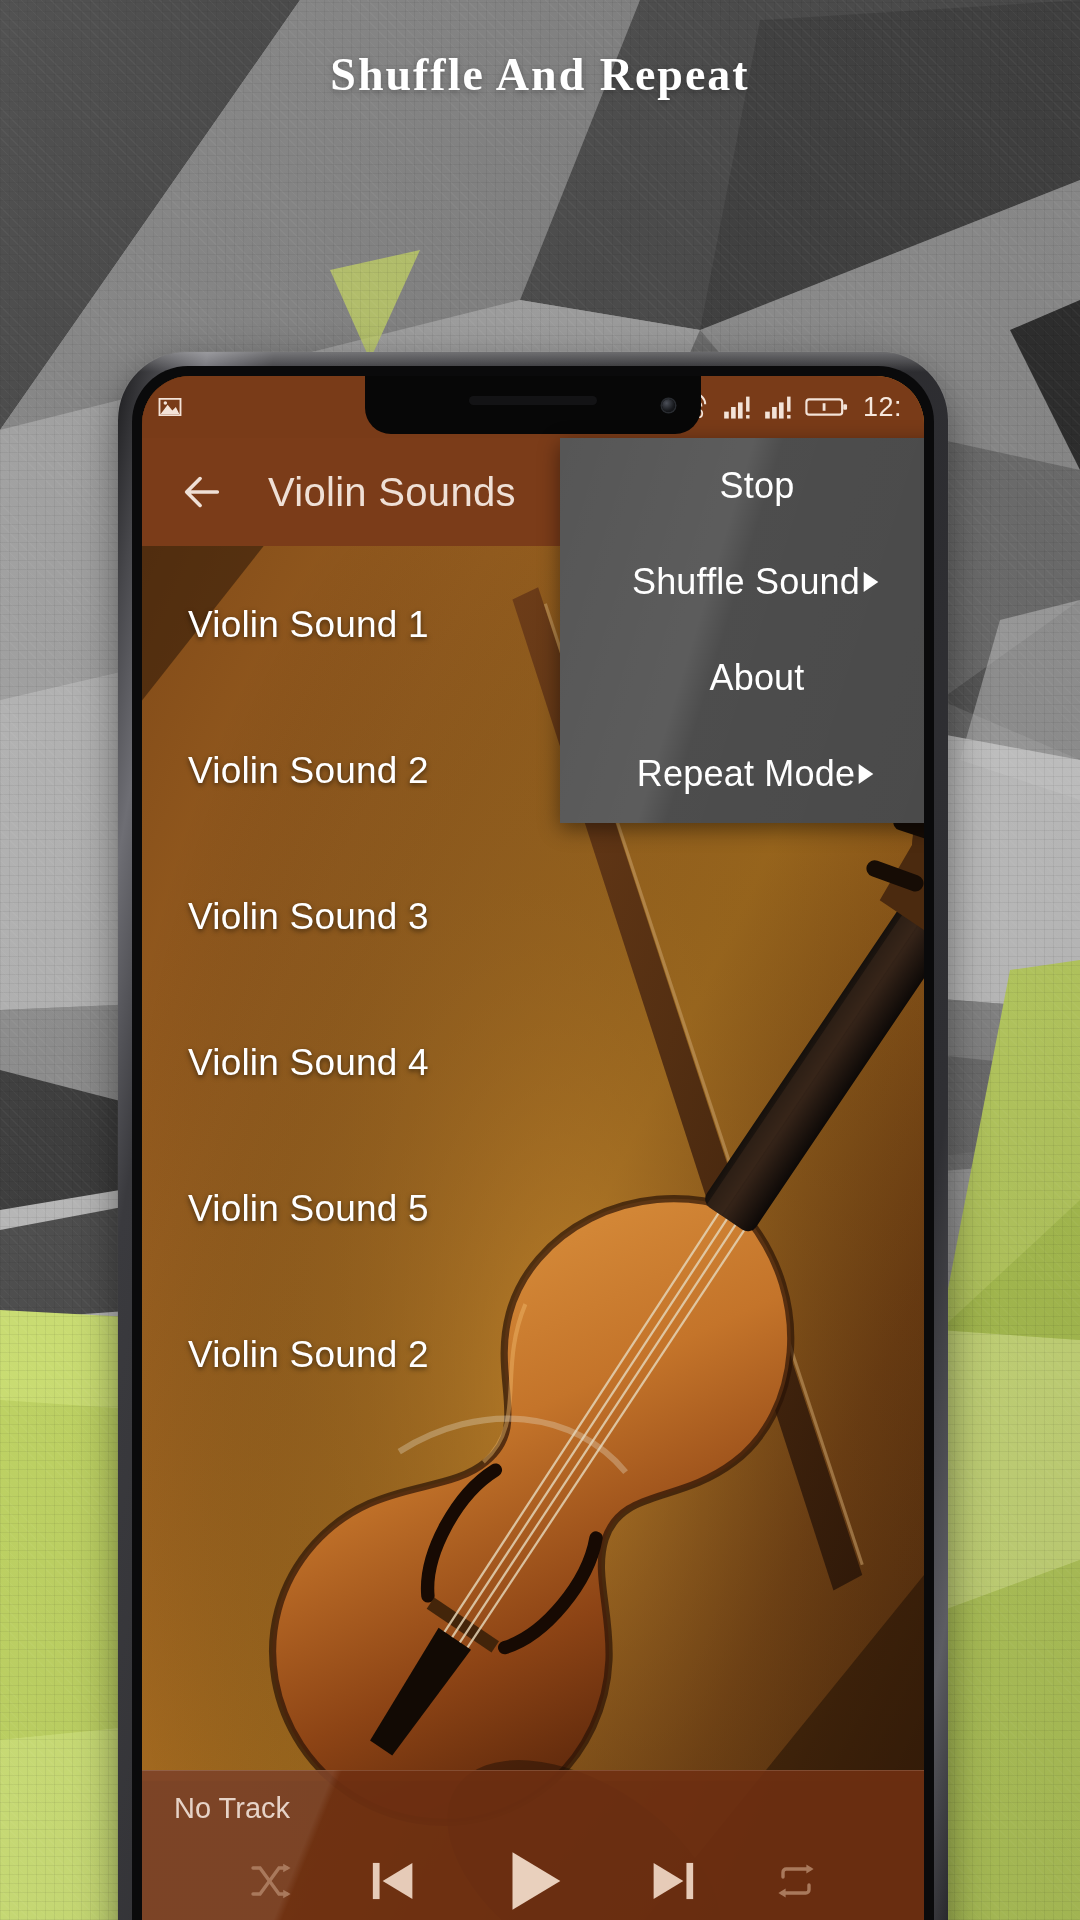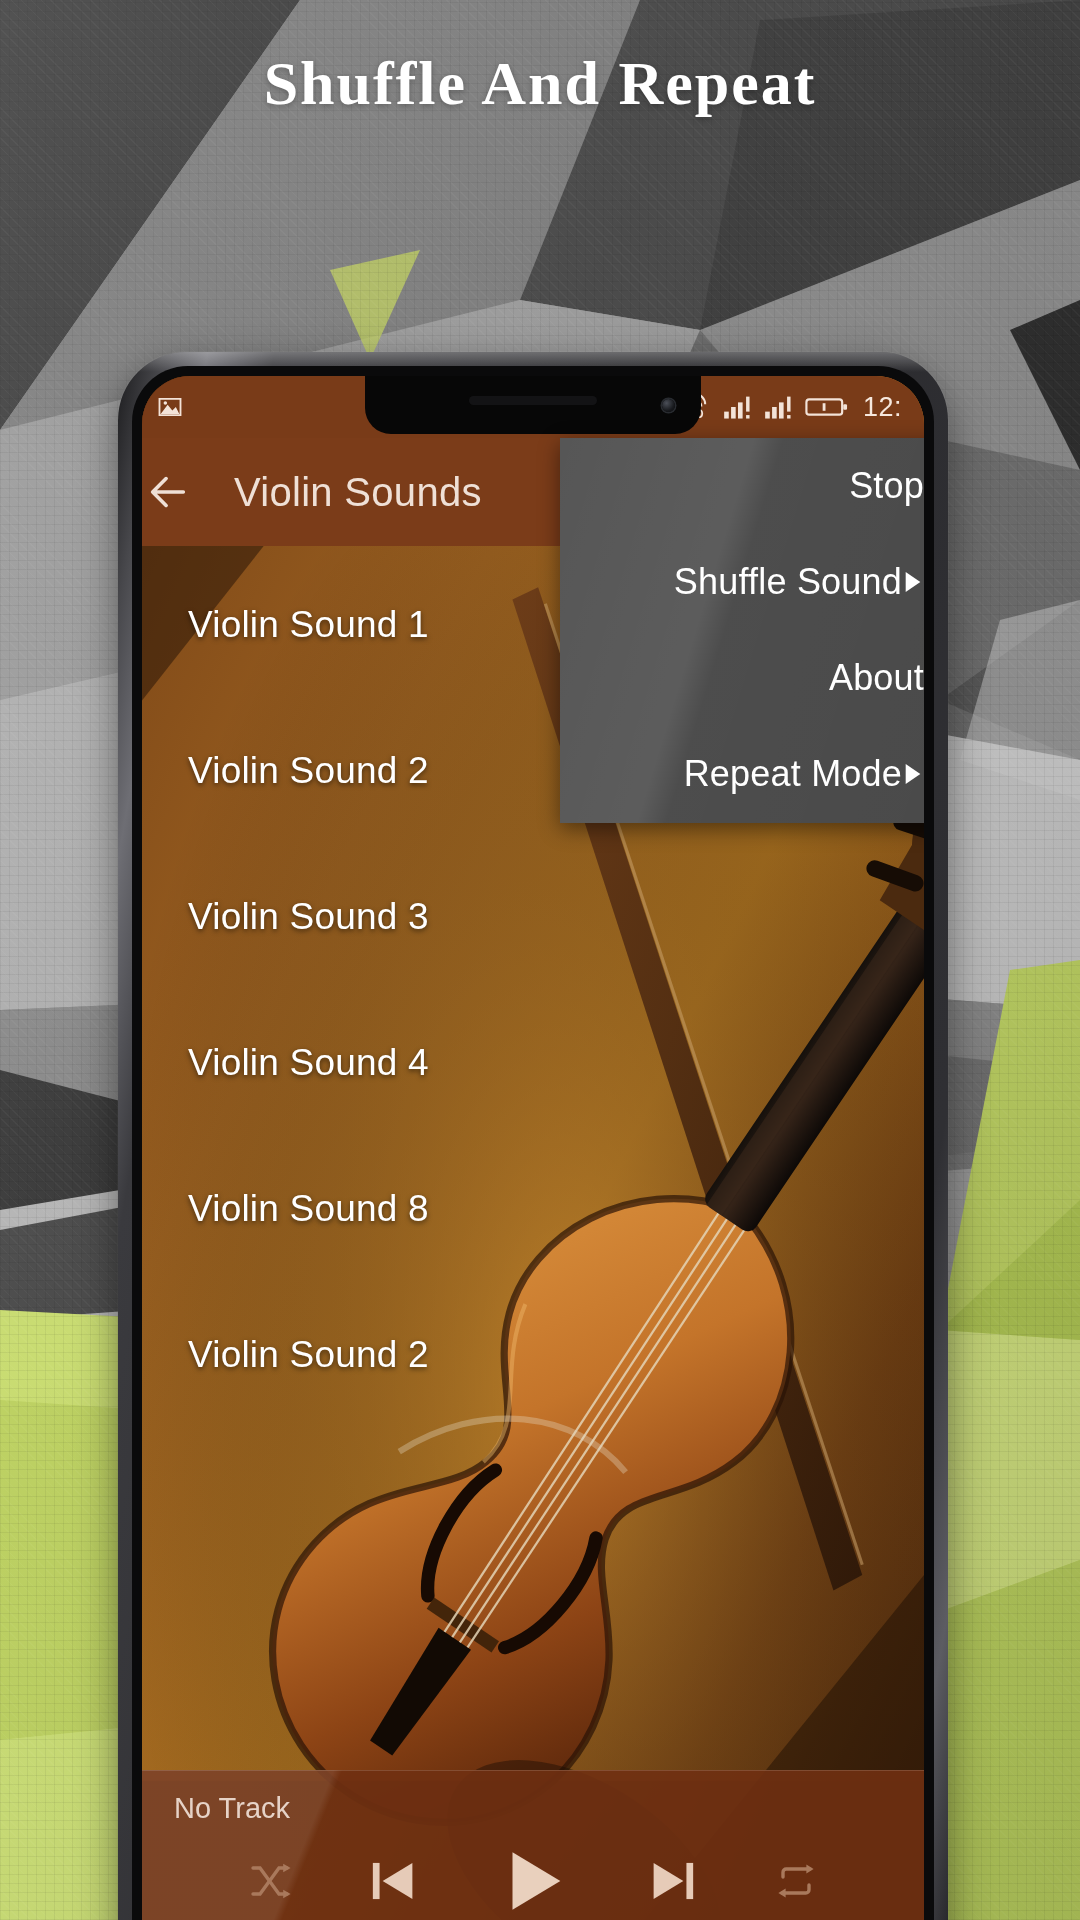--- a/index.html
+++ b/index.html
@@ -23,21 +23,21 @@
   #bgShine {
     position:absolute; inset:0; pointer-events:none;
     background:linear-gradient(118deg, rgba(255,255,255,.10) 0%, rgba(255,255,255,0) 36%, rgba(0,0,0,.07) 72%, rgba(0,0,0,.13) 100%);
   }
 
   
   #title {
     position:absolute; left:0; right:0; top:48px;
     text-align:center;
     font-family:"Liberation Serif", serif;
-    font-size:62px;
+    font-size:46px;
     font-weight:700;
     color:#ffffff;
     letter-spacing:2px;
     text-shadow:0 2px 6px rgba(0,0,0,.28);
     z-index:20;
     white-space:nowrap;
   }
 
   
   #phone {
@@ -112,20 +112,21 @@
     position:absolute; left:50%; transform:translateX(-50%); top:20px;
     width:128px; height:9px; border-radius:5px;
     background:#131315;
   }
 
   
   #appBar {
     position:absolute; left:0; right:0; top:62px; height:108px;
     background:#7b3c19;
     display:flex; align-items:center;
+    padding-left:34px;
     z-index:6;
   }
   #backArrow { width:52px; height:52px; flex:none; display:flex; align-items:center; justify-content:center; }
   #appTitle {
     font-size:40px; color:#efe0d6; margin-left:40px; letter-spacing:.3px; font-weight:400;
   }
 
   
   #trackList {
     position:absolute; left:0; right:0; top:170px; bottom:222px;
@@ -153,21 +154,21 @@
     box-shadow:0 6px 20px rgba(0,0,0,.45);
     overflow:hidden;
   }
   #menuShine {
     position:absolute; inset:0; pointer-events:none;
     background:linear-gradient(107deg, rgba(255,255,255,.065) 0%, rgba(255,255,255,.10) 38%, rgba(255,255,255,.015) 44%, rgba(255,255,255,0) 100%);
   }
   .menuItem {
     position:relative;
     height:96px;
-    display:flex; align-items:center; justify-content:flex-end;
+    display:flex; align-items:center; justify-content:center;
     padding:0 28px 0 30px;
     z-index:2;
   }
   .menuLabel { font-size:36px; color:#ffffff; font-weight:400; letter-spacing:.2px; }
   .menuArrow { flex:none; }
 
   
   #player {
     position:absolute; left:0; right:0; bottom:0; height:222px;
     background:rgba(112,48,18,.90);
@@ -410,21 +411,21 @@
         <div class="trackRow">
             <span class="trackLabel">Violin Sound 2</span>
           </div>
         <div class="trackRow">
             <span class="trackLabel">Violin Sound 3</span>
           </div>
         <div class="trackRow">
             <span class="trackLabel">Violin Sound 4</span>
           </div>
         <div class="trackRow">
-            <span class="trackLabel">Violin Sound 8</span>
+            <span class="trackLabel">Violin Sound 5</span>
           </div>
         <div class="trackRow">
             <span class="trackLabel">Violin Sound 2</span>
           </div>
       </div>
 
       <div id="overflowMenu">
         <div class="menuItem">
           <span class="menuLabel">Stop</span>
         </div>

